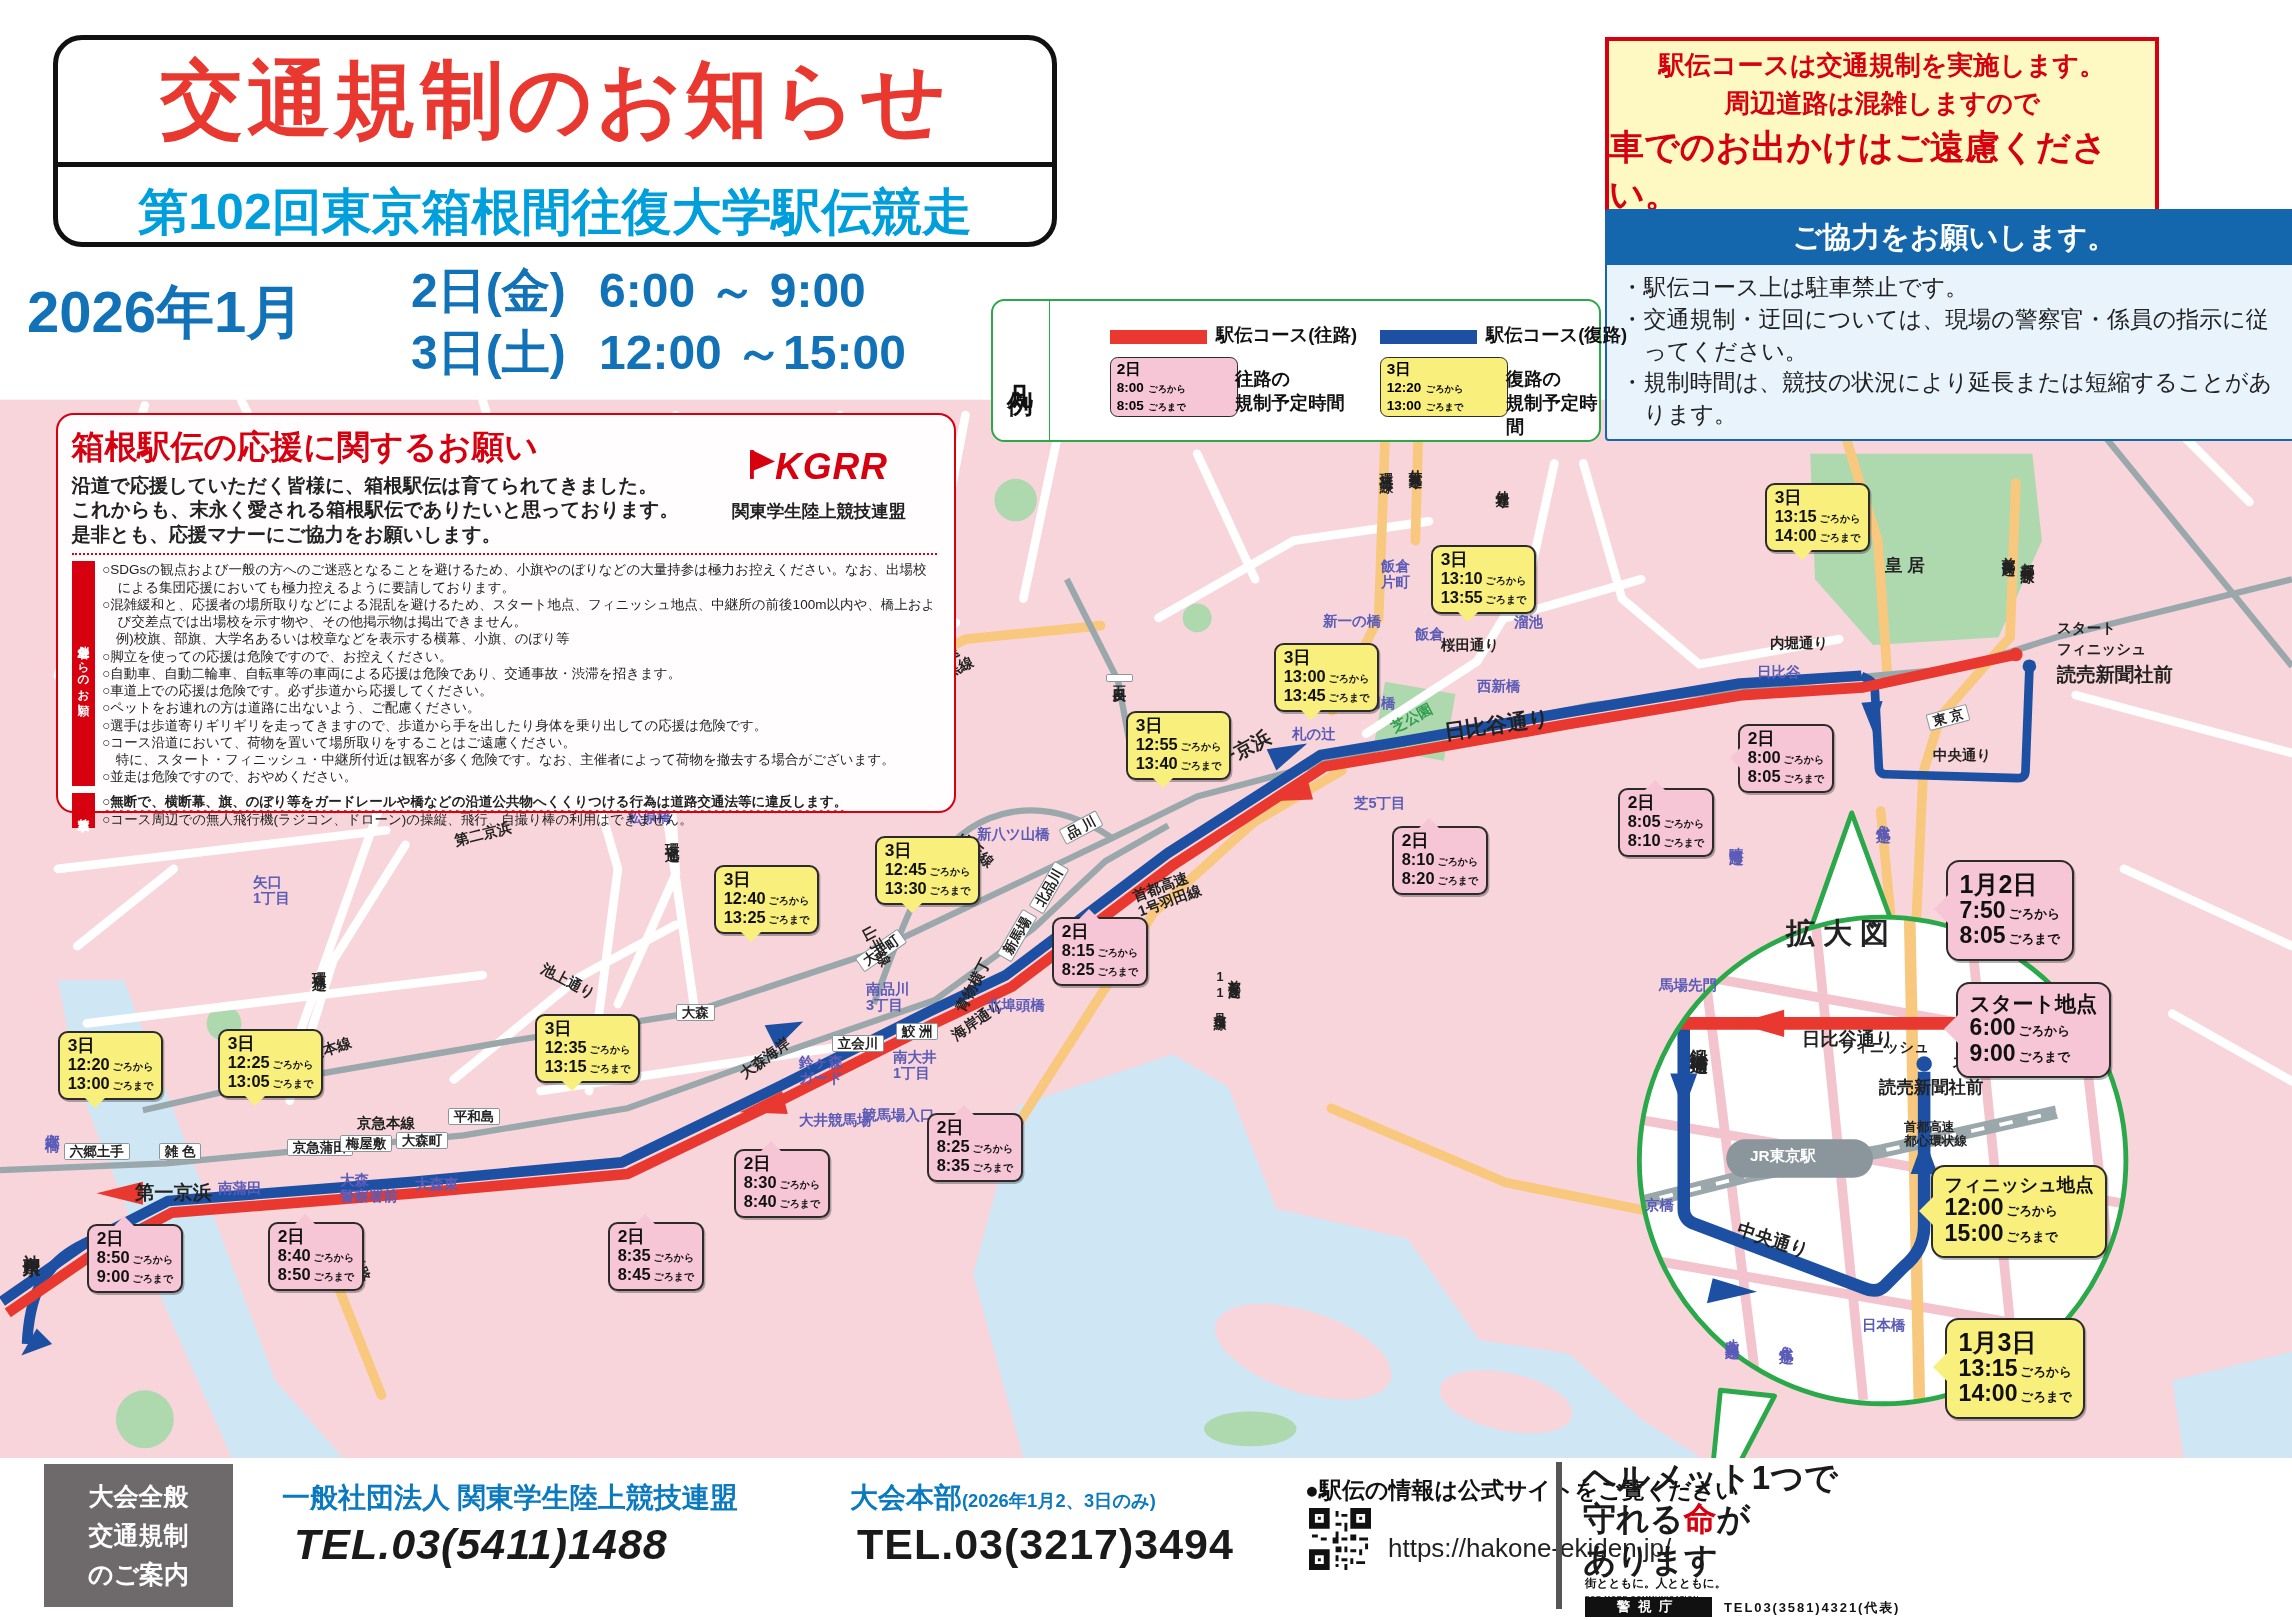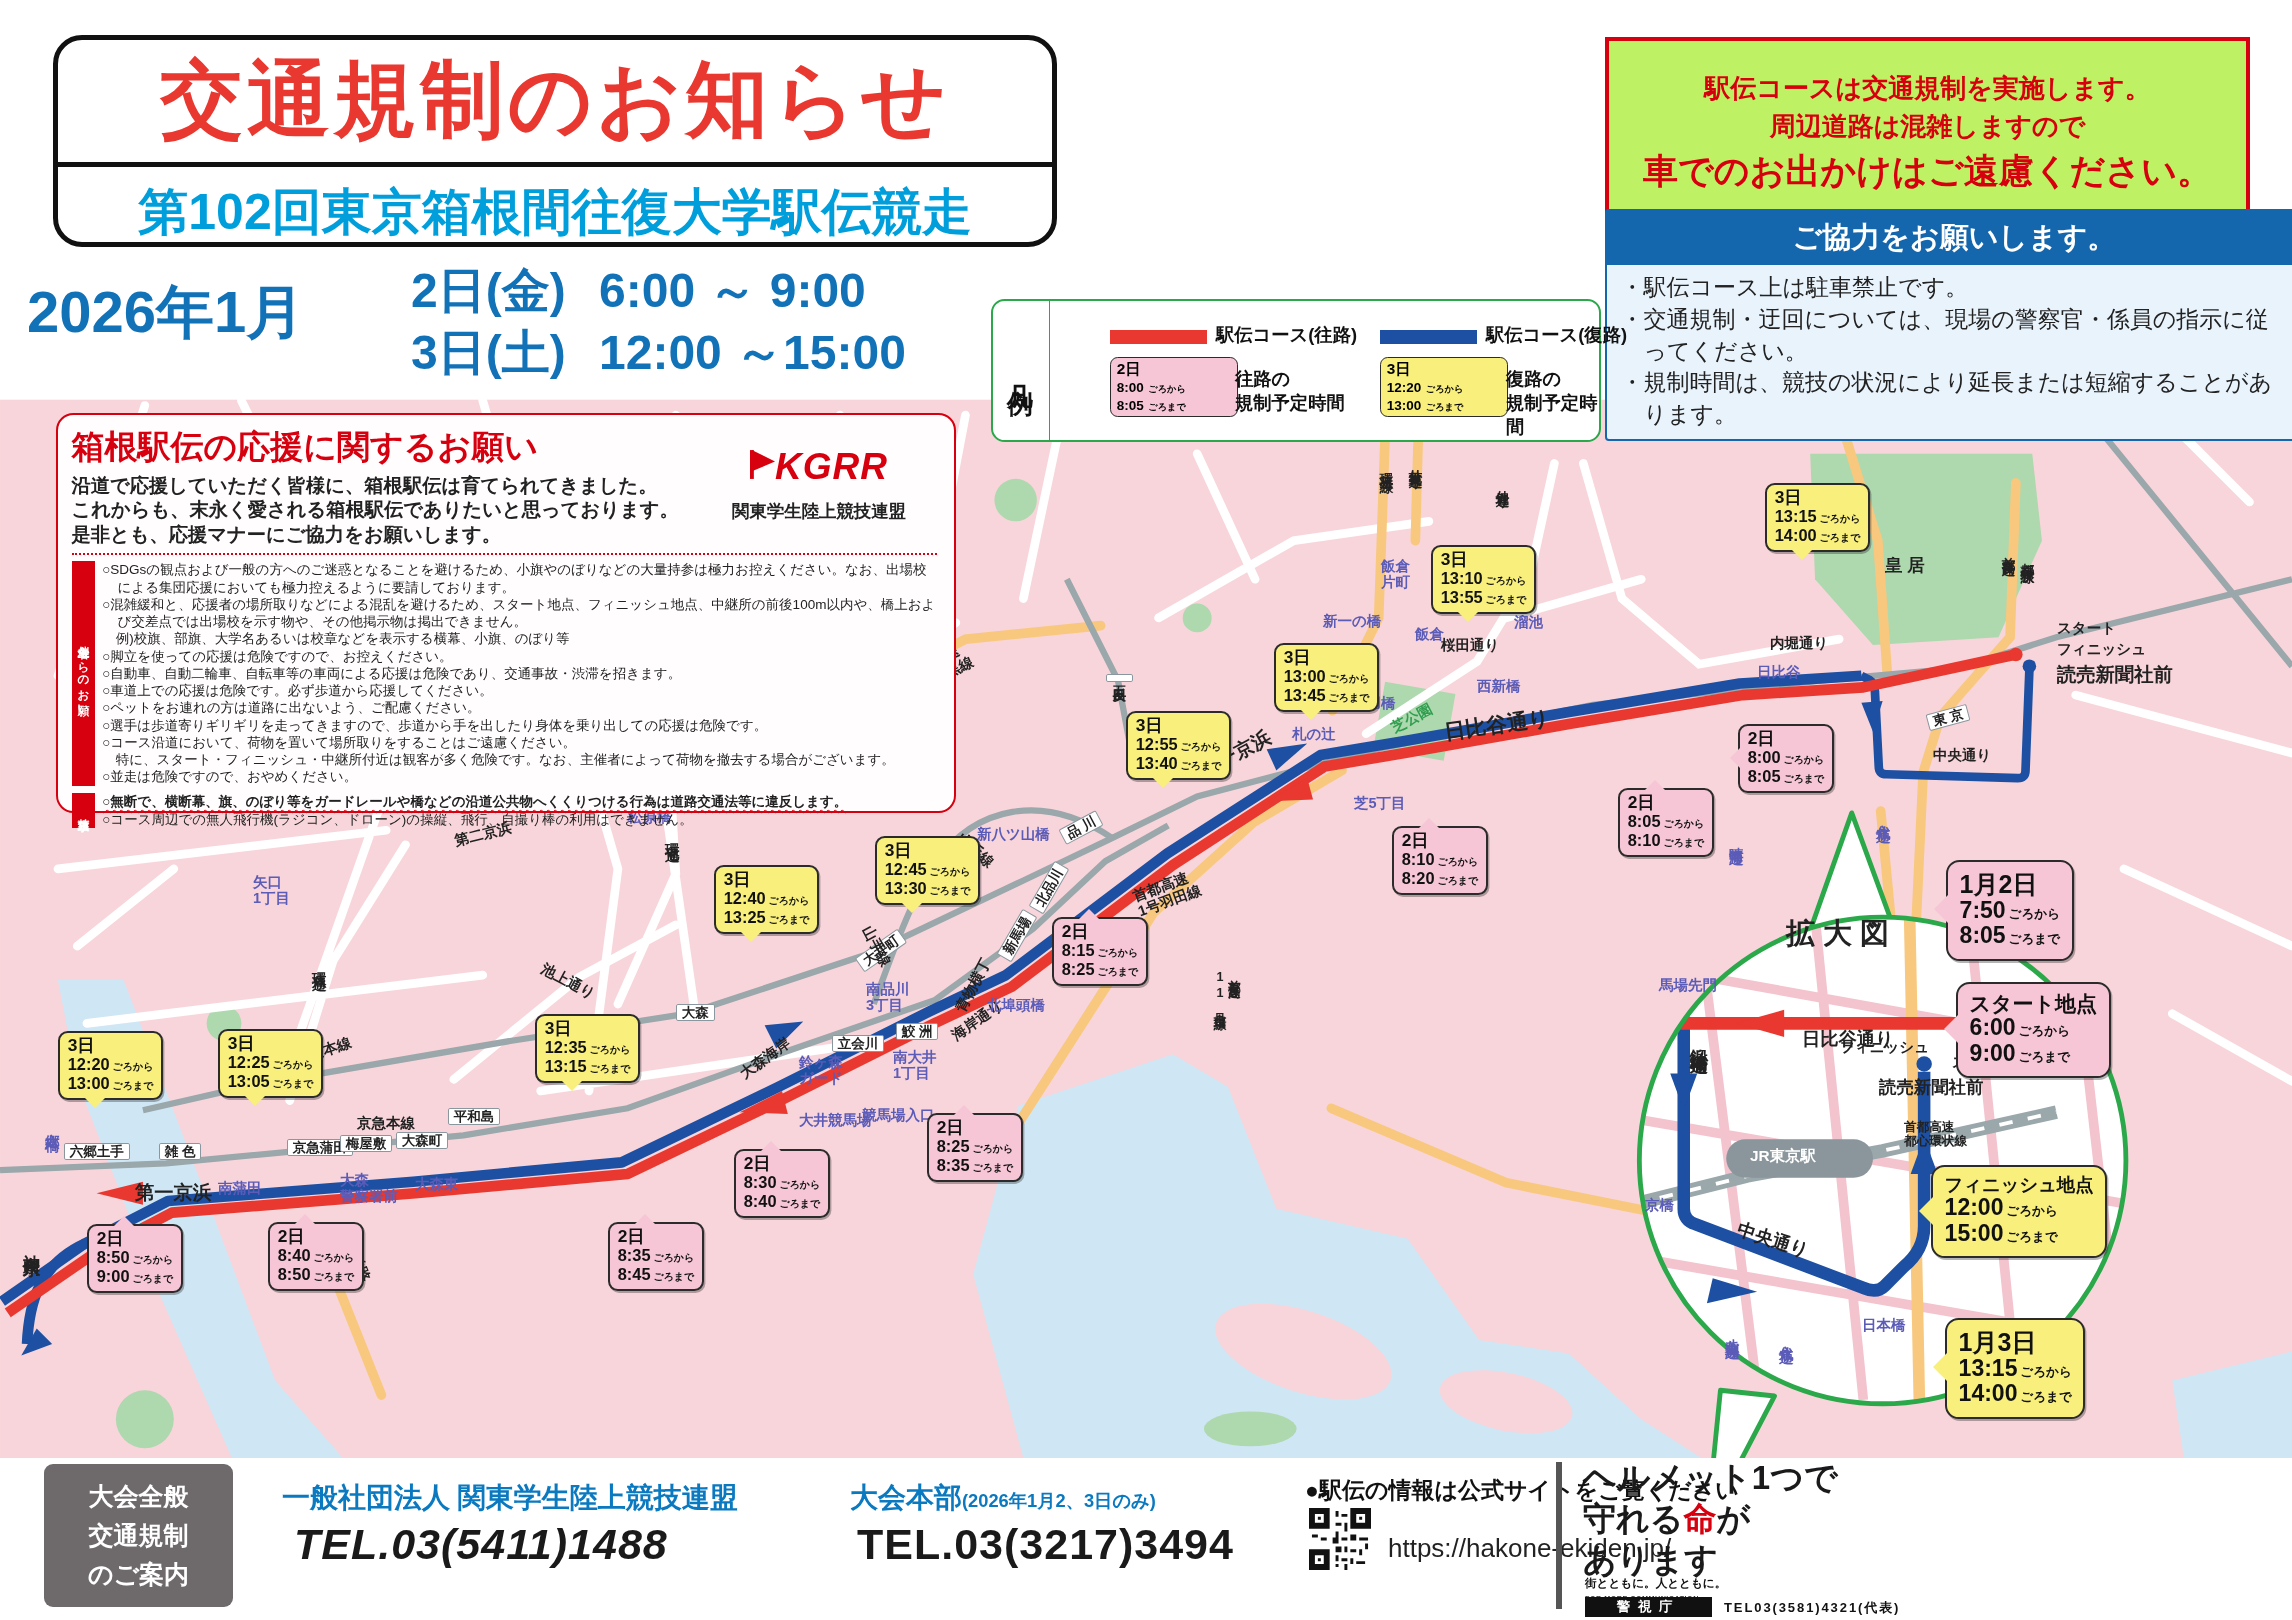--- a/index.html
+++ b/index.html
@@ -39,21 +39,21 @@
   .tail.l{left:-20px;top:34%;border-right-color:var(--bg);}
   .co.big .tail{border-width:14.5px;}
   .co.big .tail.l{left:-28px;}
 
   
   .abox{position:absolute;box-sizing:border-box;}
   #title-box{left:53px;top:35px;width:1004px;height:212px;background:#fff;border:5.8px solid #111;border-radius:29px;overflow:hidden;}
   #title-main{height:122px;display:flex;align-items:center;justify-content:center;color:#e8382f;font-size:83px;font-weight:800;letter-spacing:3.9px;border-bottom:5.8px solid #111;}
   #title-sub{height:91px;display:flex;align-items:center;justify-content:center;color:#009fdc;font-size:50px;font-weight:800;}
 
-  #warning-box{left:1605px;top:37px;width:645px;height:191px;background:#bef264;border:4.8px solid #d7000f;display:flex;flex-direction:column;align-items:center;justify-content:center;}
+  #warning-box{left:1605px;top:37px;width:554px;height:191px;background:#fef9c3;border:4.8px solid #d7000f;display:flex;flex-direction:column;align-items:center;justify-content:center;}
   #warning-box .wl{color:#d7000f;font-weight:800;font-size:26px;line-height:1.45;}
   #warning-box .wl3{color:#d7000f;font-weight:800;font-size:35px;margin-top:1.9px;}
 
   #coop-box{left:1605px;top:209px;width:699px;height:232px;border:2.9px solid #1466ad;background:#e9f3fc;border-radius:3.9px;}
   #coop-title{background:#1466ad;color:#fff;font-size:29px;font-weight:800;text-align:center;padding:6.8px 0;}
   #coop-list{margin:7.7px 13.5px;padding:0;list-style:none;}
   #coop-list li{font-size:23px;color:#222;font-weight:500;line-height:1.38;padding-left:23px;text-indent:-23px;}
   #coop-list li:before{content:"・";}
 
   #schedule{left:27px;top:259px;width:966px;height:135px;color:#1272b8;}
@@ -83,21 +83,21 @@
   #req-sep{border-bottom:2.9px dotted #d7000f;margin:5.8px 0 5.8px;}
   .req-sec{display:flex;margin-top:1.9px;}
   .req-side{flex:0 0 23px;background:#d7000f;color:#fff;writing-mode:vertical-rl;text-orientation:upright;font-size:11.6px;font-weight:700;display:flex;align-items:center;justify-content:center;letter-spacing:1px;}
   .req-items{flex:1;padding-left:7.7px;}
   .req-item{font-size:13.5px;color:#222;font-weight:500;line-height:1.28;padding-left:15.4px;text-indent:-15.4px;}
   .req-item.ind{padding-left:29px;}
   .req-item.strong{font-weight:800;text-decoration-line:underline;text-decoration-style:wavy;text-decoration-color:#d7000f;text-decoration-thickness:1.4px;text-underline-offset:2.9px;}
 
   
   #footer{position:absolute;left:0;top:1458px;width:2292px;height:162px;background:#fff;}
-  #gen-box{position:absolute;left:44px;top:5.8px;width:189px;height:143px;background:#6e6a6b;color:#fff;display:flex;align-items:center;justify-content:center;text-align:center;font-size:25px;font-weight:700;line-height:1.55;border-radius:9px;}
+  #gen-box{position:absolute;left:44px;top:5.8px;width:189px;height:143px;background:#6e6a6b;color:#fff;display:flex;align-items:center;justify-content:center;text-align:center;font-size:25px;font-weight:700;line-height:1.55;}
   .org-name{position:absolute;color:#0b79c0;font-size:28px;font-weight:800;white-space:nowrap;}
   .org-note{font-size:18.3px;}
   .org-tel{position:absolute;color:#1a1a1a;font-size:43px;font-weight:800;letter-spacing:1px;white-space:nowrap;}
   #site-label{position:absolute;left:1305px;top:17.4px;font-size:23px;font-weight:800;color:#111;}
   #site-url{position:absolute;left:1388px;top:75px;font-size:26px;color:#222;}
   #qr{position:absolute;left:1309px;top:50px;}
   #f-divider{position:absolute;left:1556px;top:3.9px;width:5.8px;height:147px;background:#555;}
   #helmet{position:absolute;left:1583px;top:0px;font-size:33px;font-weight:800;color:#1a1a1a;line-height:1.24;}
   #helmet .red{color:#d7000f;}
   #slogan{position:absolute;left:1585px;top:118px;font-size:11.6px;font-weight:800;color:#111;line-height:1.2;}

